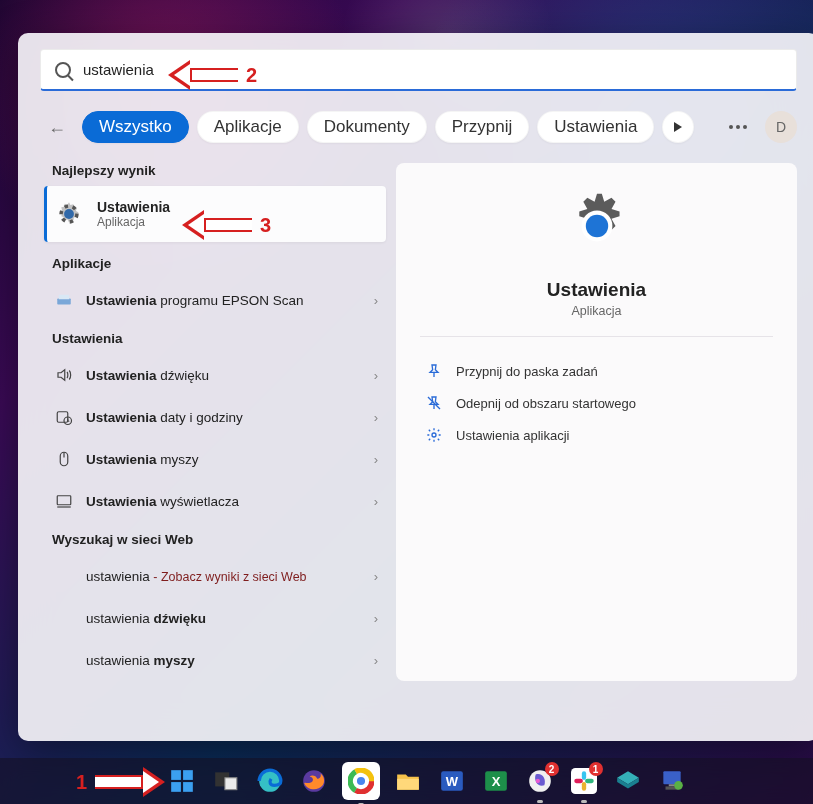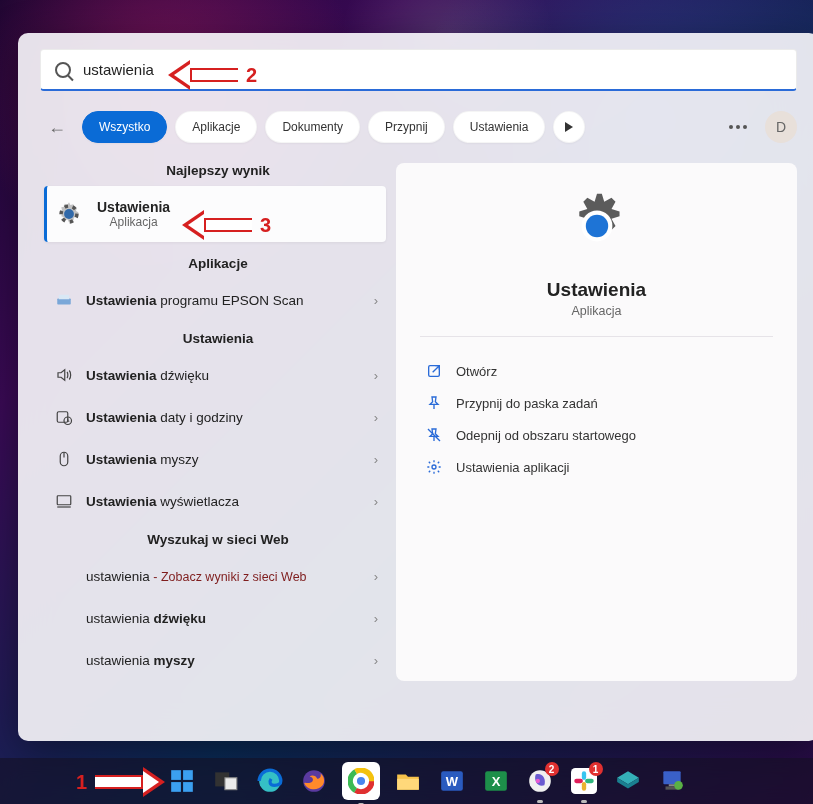--- a/index.html
+++ b/index.html
@@ -45,36 +45,36 @@
     display:flex; align-items:center; gap:8px;
     margin: 16px 22px 0 22px;
     height: 40px;
   }
   .back-arrow {
     width:34px;height:34px; display:flex;align-items:center;justify-content:center;
     color:#6b6b6b; font-size:18px; border-radius:4px;
   }
   .chip {
     height:32px; padding:0 16px; background:#fff; border:1px solid rgba(0,0,0,.04);
-    border-radius:16px; display:flex;align-items:center; font-size:12px; color:#333;
+    border-radius:16px; display:flex;align-items:center; font-size:17px; color:#333;
     box-shadow:0 1px 2px rgba(0,0,0,.04);
   }
   .chip.active { background:#0a6bd6; color:#fff; border-color:#0a6bd6; font-weight:500;}
   .chip.play { width:32px; padding:0; justify-content:center;}
   .chip.play .tri { width:0;height:0;border-left:8px solid #333;border-top:5px solid transparent;border-bottom:5px solid transparent;}
   .spacer { flex:1; }
   .more-dots { display:flex; gap:3px; margin-right:10px;}
   .more-dots span { width:4px;height:4px;border-radius:50%;background:#555;}
   .avatar {
     width:32px;height:32px;border-radius:50%;background:#e8e0da;color:#666;
     display:flex;align-items:center;justify-content:center;font-size:14px;font-weight:500;
   }
 
   .content { display:flex; gap:12px; margin: 16px 22px 0 34px; }
-  .left-col { width: 332px; text-align: center; }
+  .left-col { width: 332px; }
   .right-col { flex:1; background:#fbfafb; border-radius:8px; padding: 22px 0; }
 
   .section-title { font-size:13.5px; font-weight:600; color:#222; margin: 10px 0 8px 0; }
   .left-col > .section-title:first-child { margin-top:0; }
 
   .best-match {
     display:flex; align-items:center; gap:14px;
     height:56px; background:#fcfcfd;
     border-left:3px solid #0a6bd6;
     border-radius:4px;
@@ -301,29 +301,20 @@
           </svg>
         </span>
         <div class="right-title">Ustawienia</div>
         <div class="right-sub">Aplikacja</div>
       </div>
       <div class="hr"></div>
 
       <div class="action">
         <span class="ai">
             <svg width="16" height="16" viewBox="0 0 24 24" fill="none" stroke="#2a6bd8" stroke-width="2">
-              <rect x="4" y="4" width="16" height="16" rx="2"></rect>
-              <path d="M10 14 L20 4 M14 4h6v6"></path>
-            </svg>
-          </span>
-        <span>Otwórz</span>
-      </div>
-      <div class="action">
-        <span class="ai">
-            <svg width="16" height="16" viewBox="0 0 24 24" fill="none" stroke="#2a6bd8" stroke-width="2">
               <path d="M9 3h6l-1 7 4 4H6l4-4z M12 14v7"></path>
             </svg>
           </span>
         <span>Przypnij do paska zadań</span>
       </div>
       <div class="action">
         <span class="ai">
             <svg width="16" height="16" viewBox="0 0 24 24" fill="none" stroke="#2a6bd8" stroke-width="2">
               <path d="M9 3h6l-1 7 4 4H6l4-4z M12 14v7"></path>
               <line x1="3" y1="3" x2="21" y2="21"></line>

